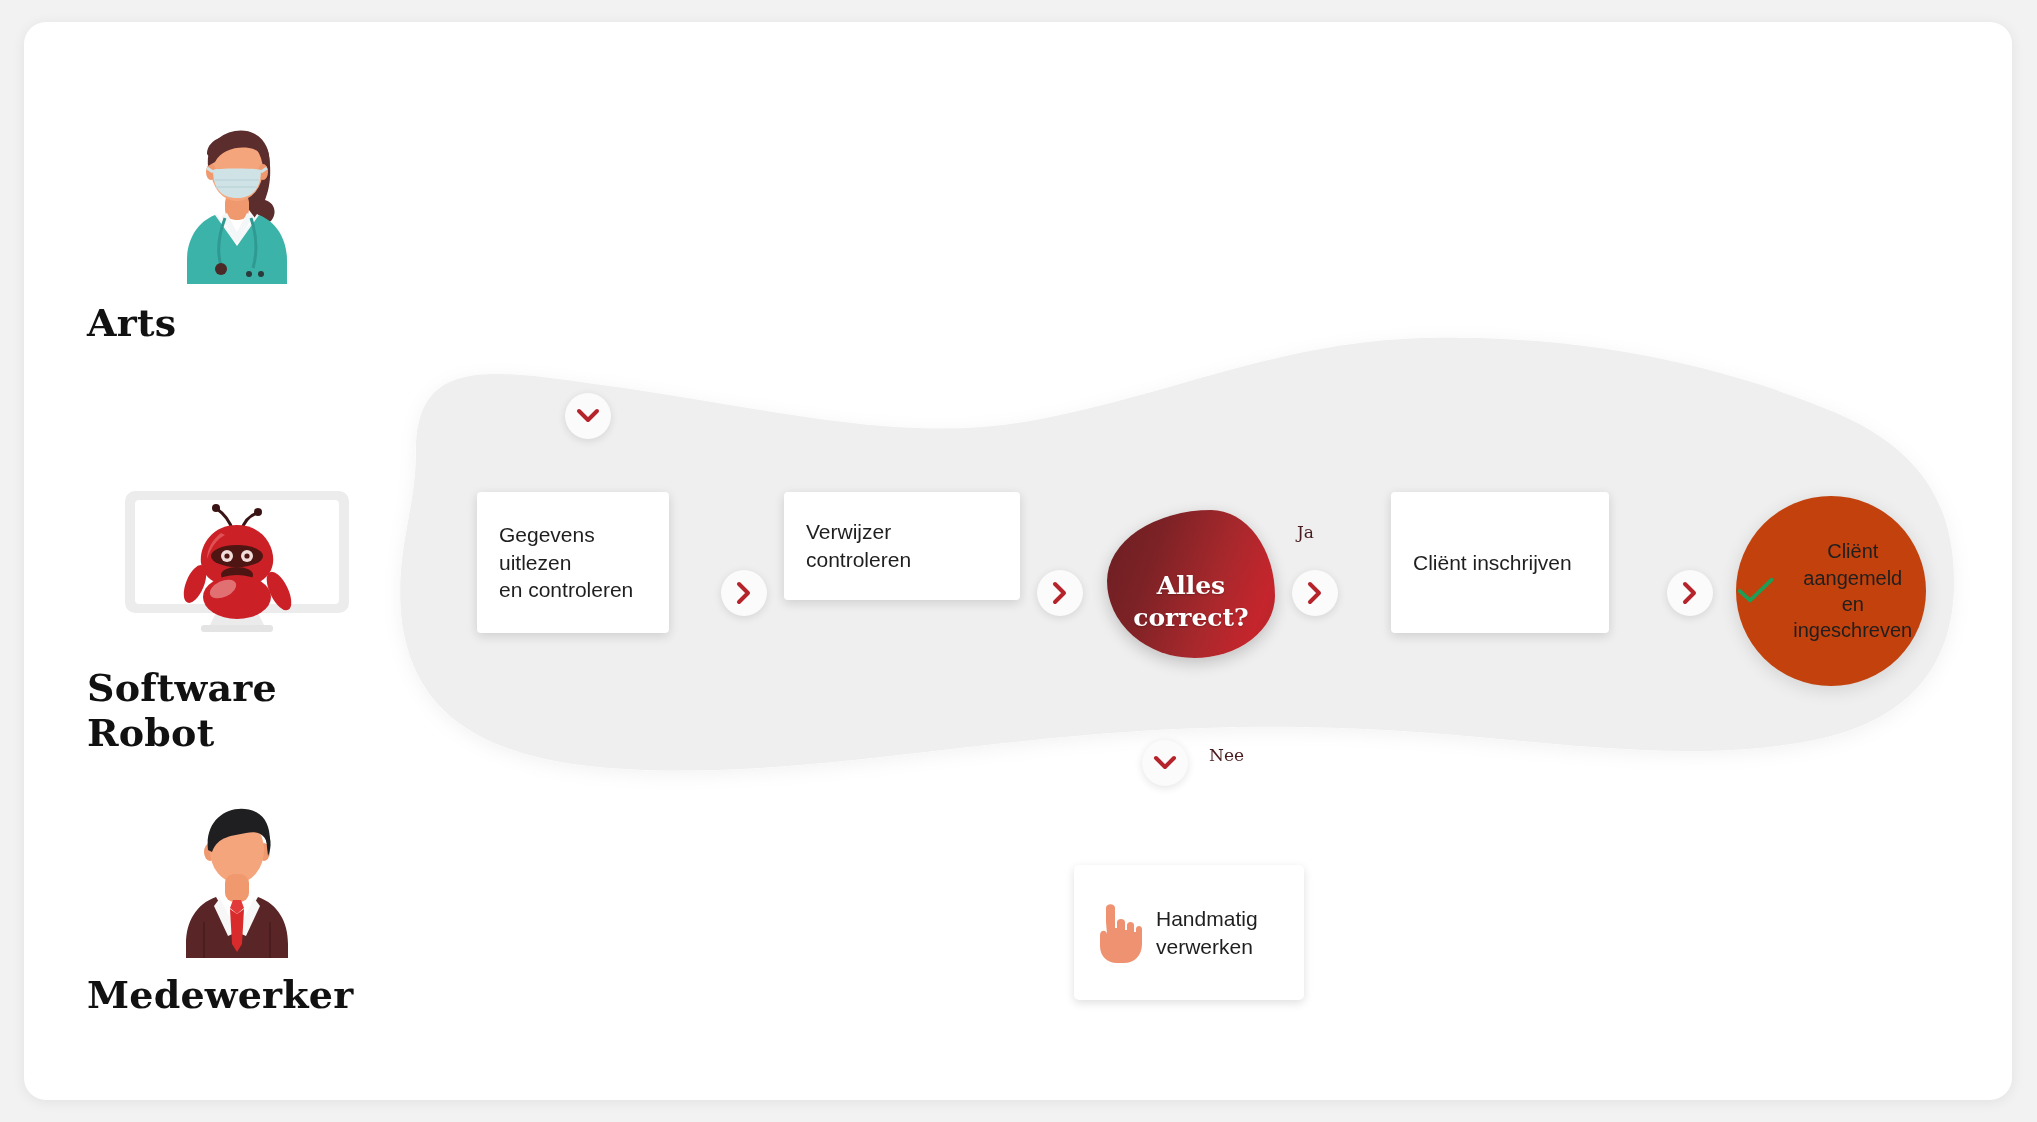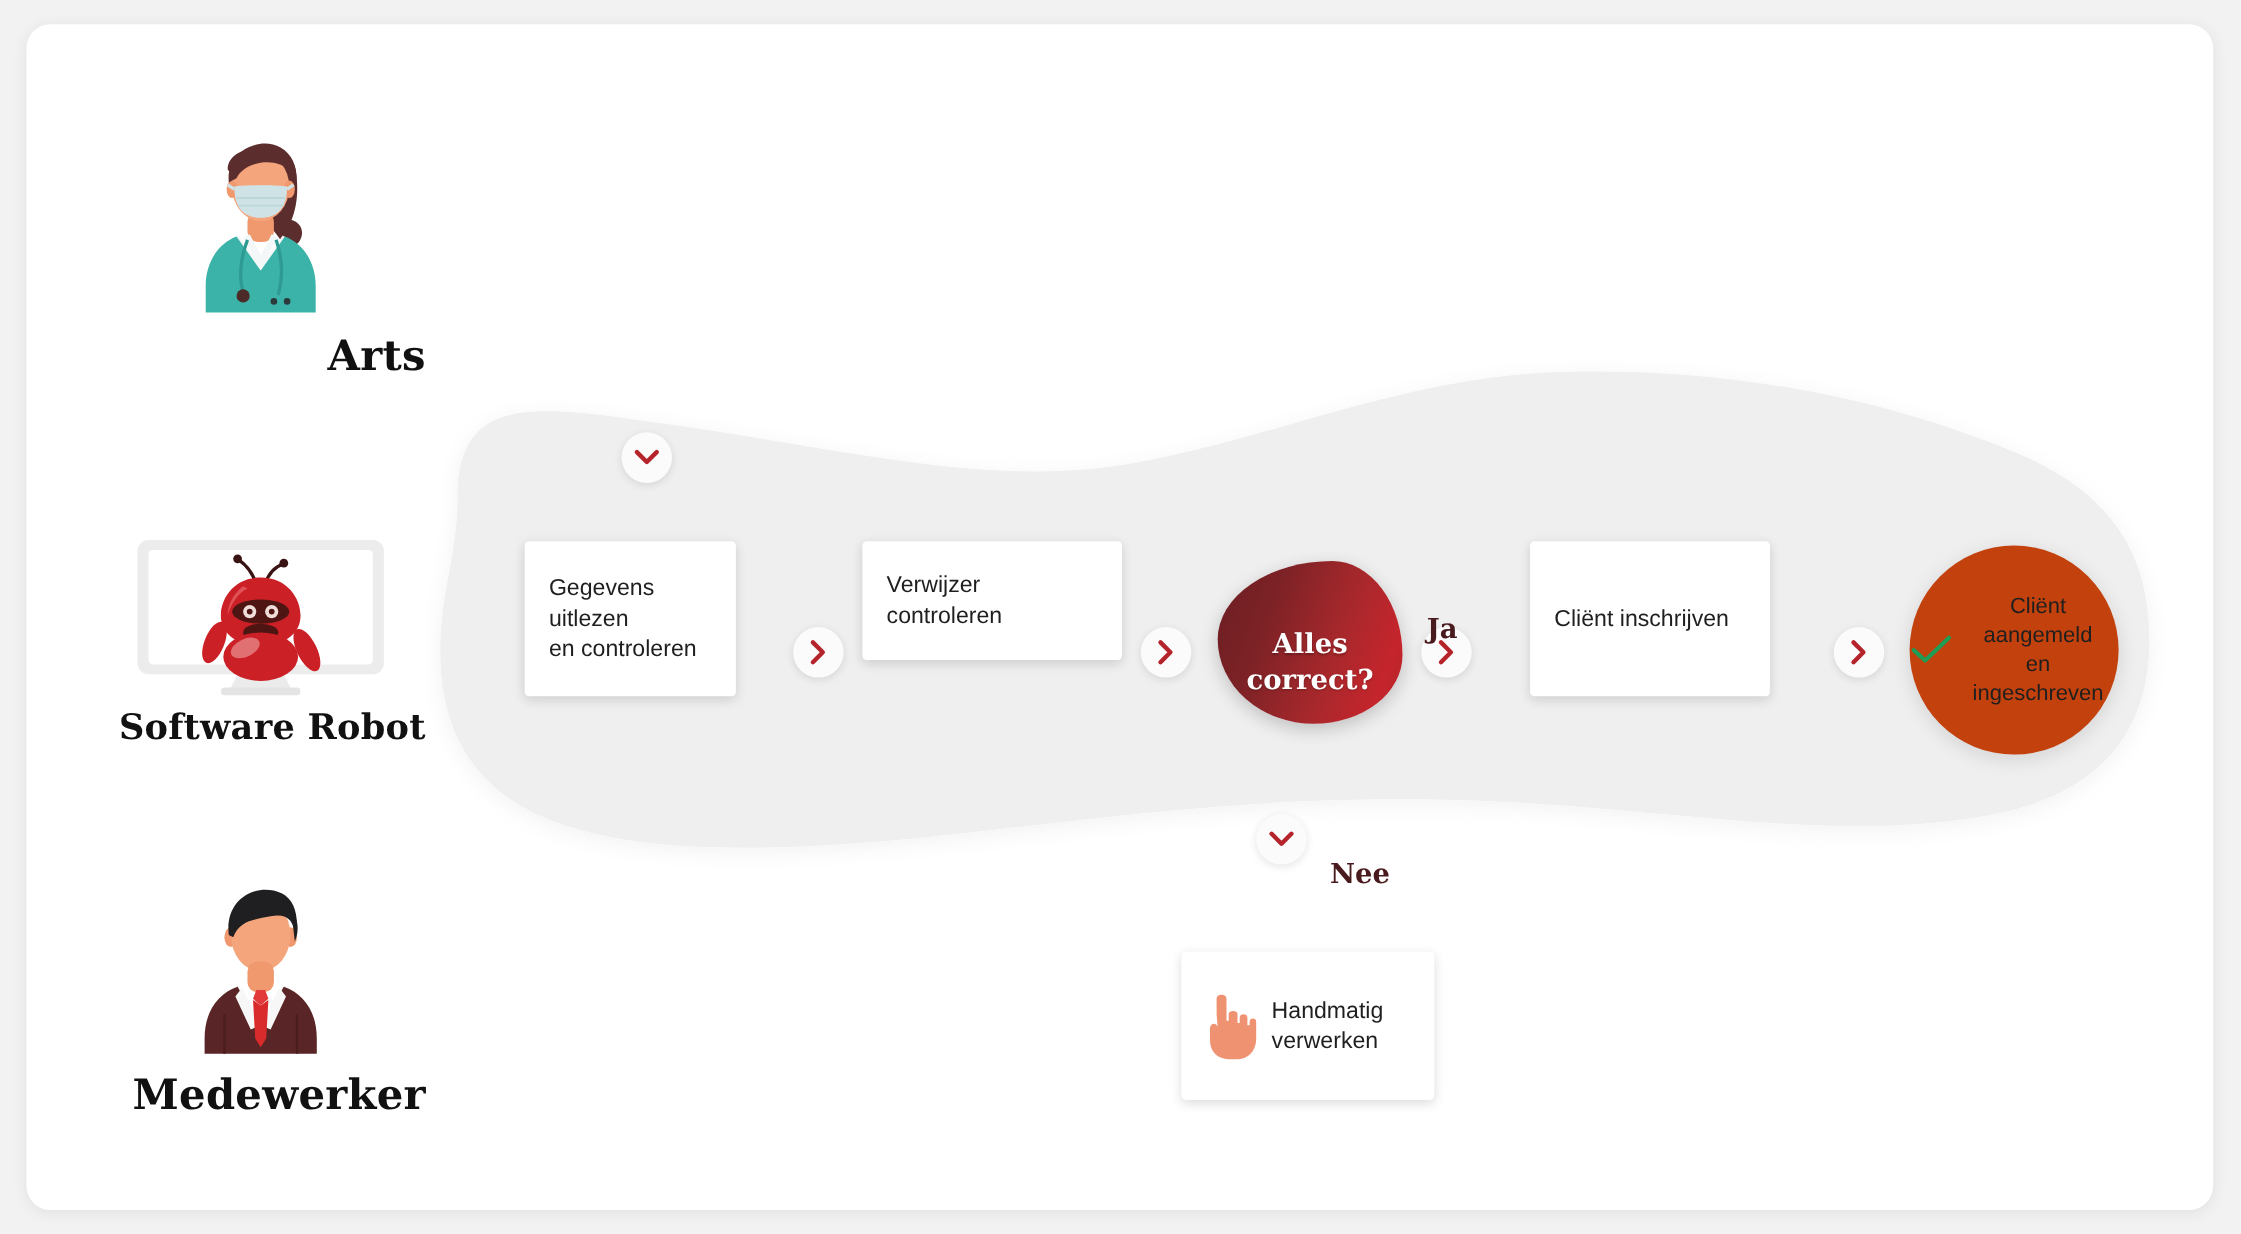--- a/index.html
+++ b/index.html
@@ -32,34 +32,34 @@
     position: absolute;
     left: 0; top: 0;
     width: 1988px; height: 1078px;
     pointer-events: none;
   }
 
   
   .actor {
     position: absolute;
     width: 300px;
-    text-align: right;
+    text-align: left;
   }
   .actor-label {
     font-family: "DejaVu Serif", serif;
     font-weight: 700;
     color: #111111;
     letter-spacing: 0.2px;
   }
   #actor-doctor      { left: 63px;  top: 92px;  }
   #actor-robot       { left: 63px;  top: 465px; }
   #actor-employee    { left: 63px;  top: 770px; }
 
   #actor-doctor .actor-label   { font-size: 38px; margin-top: 14px; }
-  #actor-robot  .actor-label   { font-size: 32px; margin-top: 7px; }
+  #actor-robot  .actor-label   { font-size: 38px; margin-top: 30px; }
   #actor-employee .actor-label { font-size: 38px; margin-top: 12px; }
 
   .art { display: block; margin: 0 auto; }
 
   
   .step-card {
     position: absolute;
     background: #ffffff;
     border-radius: 5px;
     box-shadow: 0 3px 10px rgba(0,0,0,0.13);
@@ -161,24 +161,23 @@
   #conn-b { left: 1013px; top: 548px; }
   #conn-c { left: 1268px; top: 548px; }
   #conn-d { left: 1643px; top: 548px; }
   #conn-down-top  { left: 541px;  top: 371px; }
   #conn-down-nee  { left: 1118px; top: 718px; }
 
   
   .branch-label {
     position: absolute;
     font-family: "DejaVu Serif", serif;
-    font-weight: 700;
-    font-size: 25px;
+    font-weight: 400;
+    font-size: 17px;
     color: #4a1b1e;
-    margin-top: 35px;
   }
   #label-ja  { left: 1273px; top: 500px; }
   #label-nee { left: 1185px; top: 723px; }
 </style>
 </head>
 <body>
 
 <div id="canvas">
 
   <svg id="blob-layer" viewBox="0 0 1988 1078" xmlns="http://www.w3.org/2000/svg">

